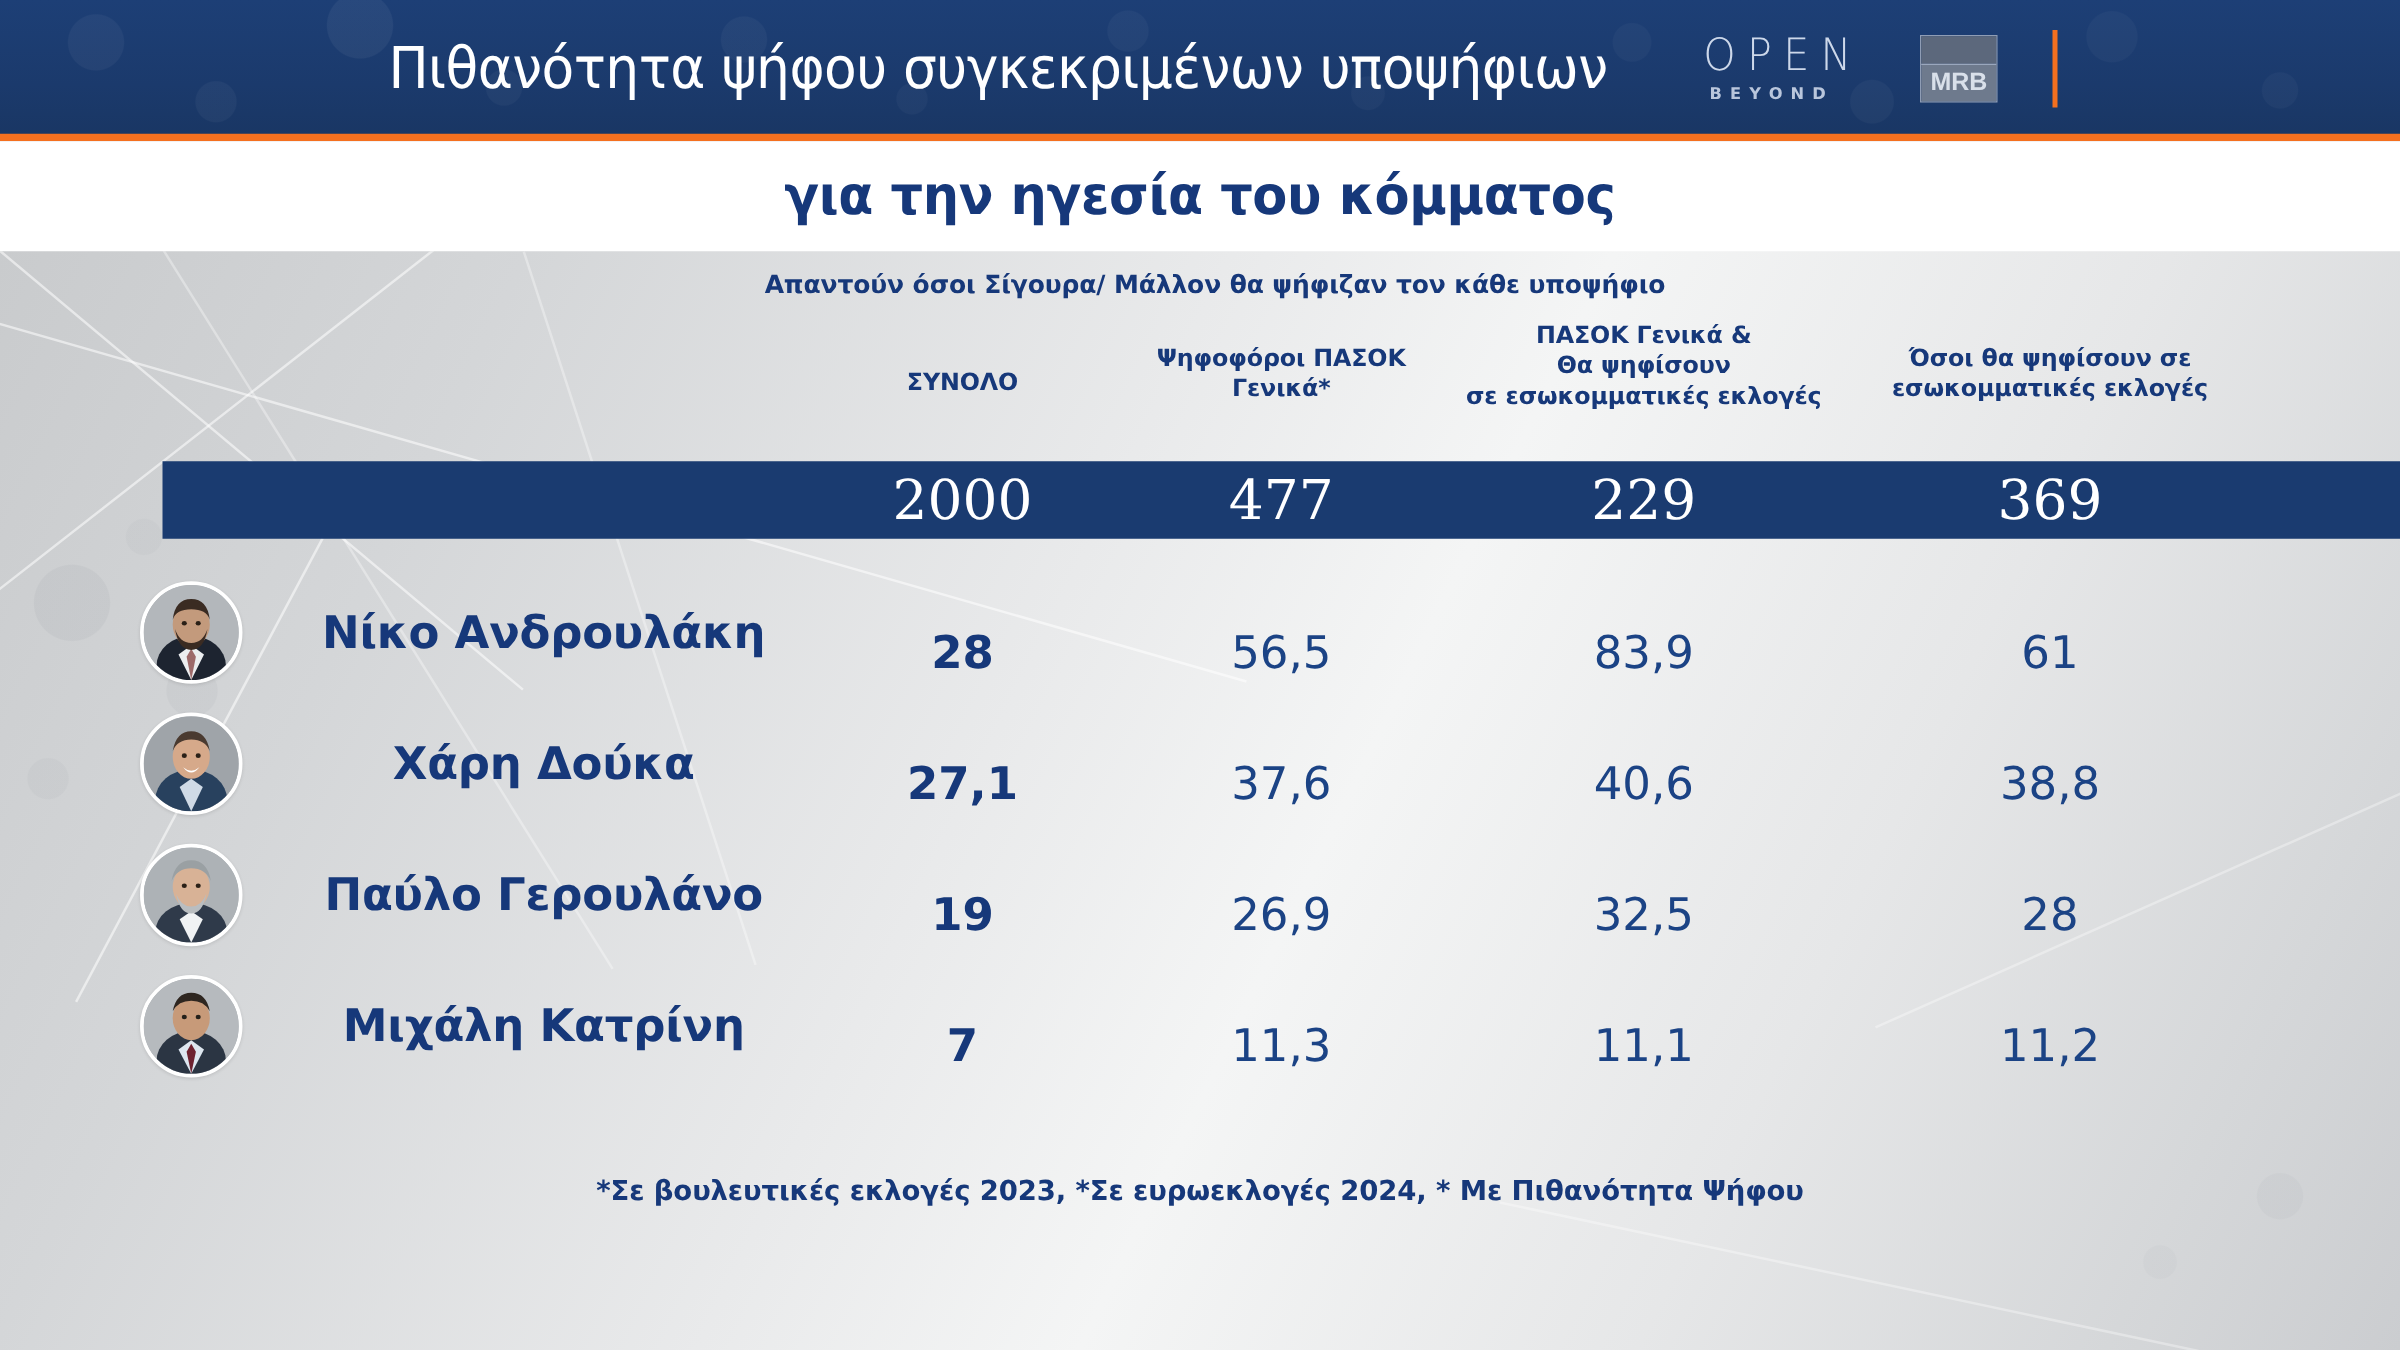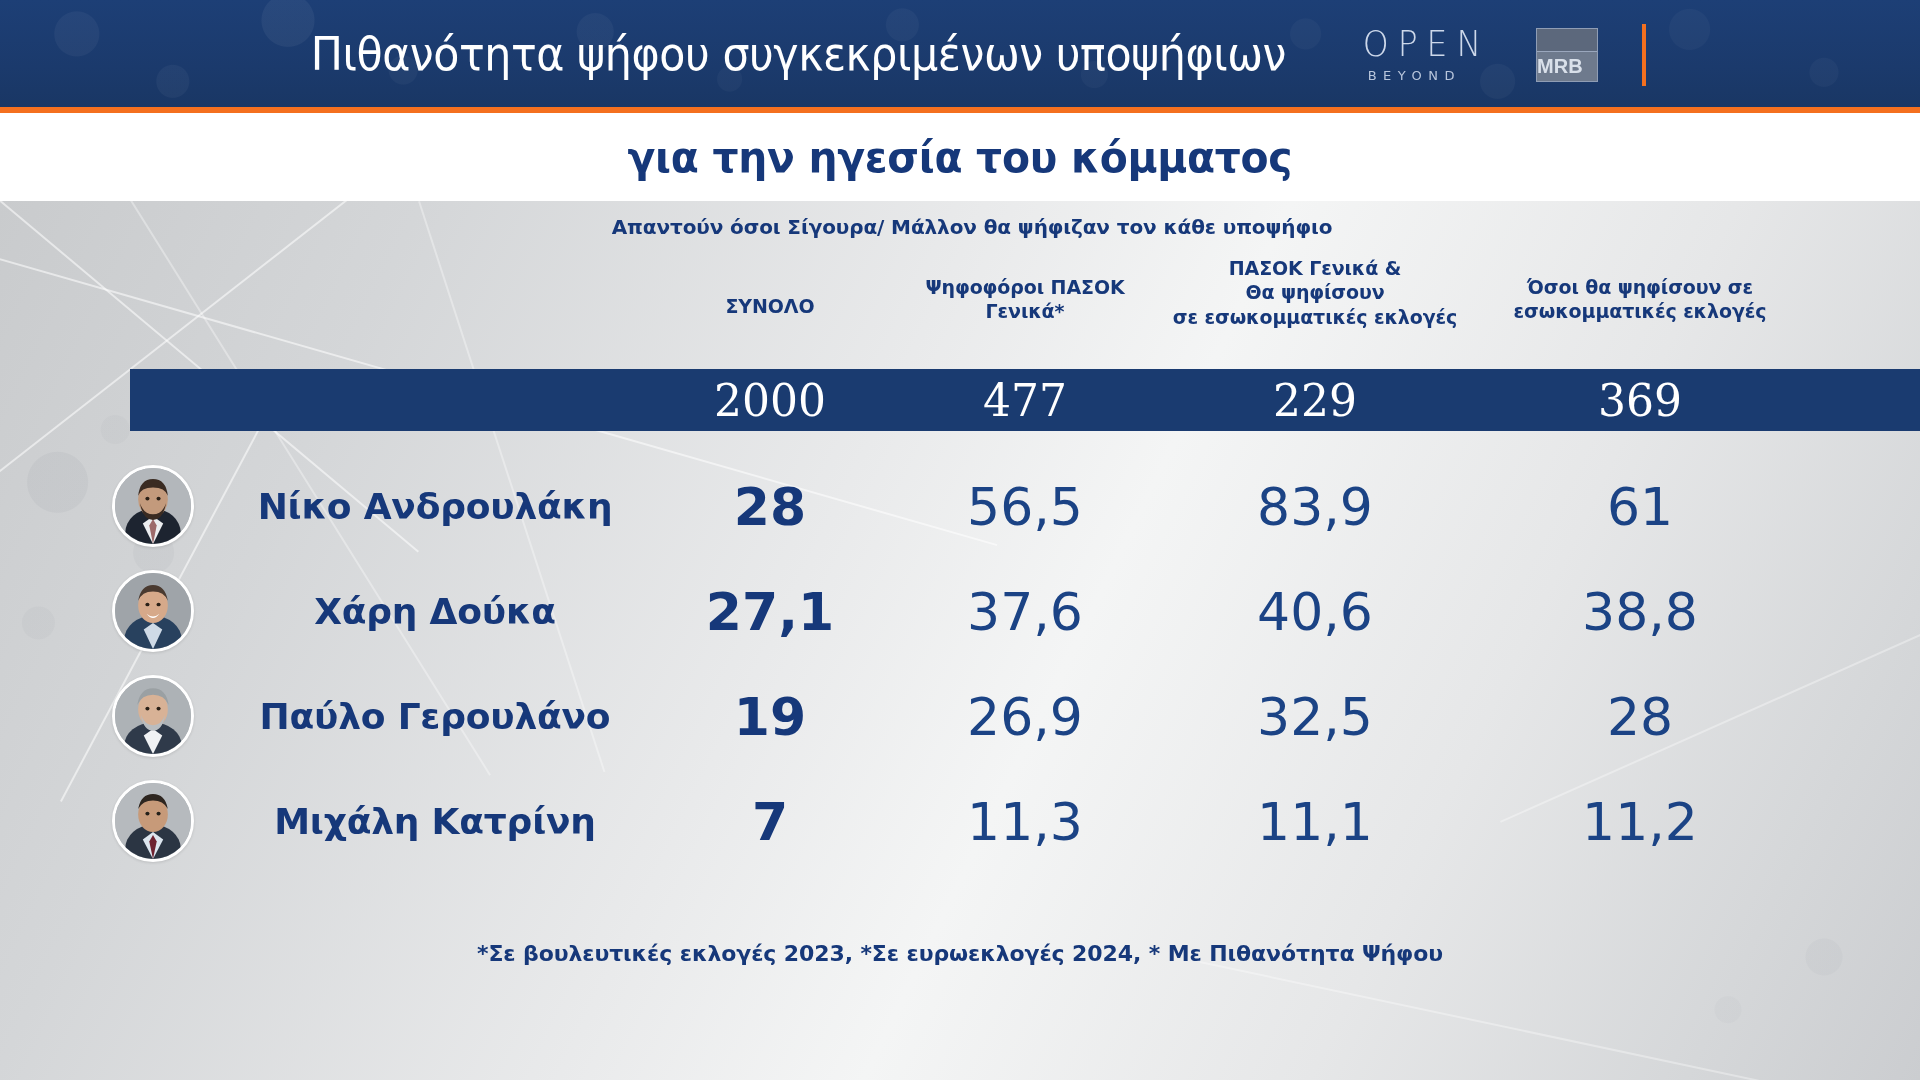--- a/index.html
+++ b/index.html
@@ -47,32 +47,32 @@
     margin-left:14px;
     margin-top:2px;
   }
   .logo-open-row { display:flex; align-items:center; gap:3px; }
   .logo-open-word {
     color:#cdd8ea; font-size:33px; font-weight:300;
     letter-spacing:9px; line-height:1;
     transform:scaleY(1.08);
   }
   .logo-open-sub {
-    color:#b9c6dc; font-size:13px; font-weight:400;
+    color:#b9c6dc; font-size:13px; font-weight:700;
     letter-spacing:6.5px; margin-top:8px; margin-left:5px;
   }
   .logo-mrb {
     display:flex; flex-direction:column; width:62px;
     margin-left:20px; margin-top:2px;
     border:1px solid #8f9db5;
   }
   .mrb-top { height:22px; background:#5c687c; }
   .mrb-bot {
     height:30px; background:#6e7a8d;
-    display:flex; align-items:center; justify-content:flex-start;
+    display:flex; align-items:center; justify-content:center;
     border-top:1px solid #9aa7bd;
   }
   .mrb-bot span {
     color:#d9e0ea; font-size:20px; font-weight:bold;
     letter-spacing:0px; font-family:"Liberation Sans", sans-serif;
   }
   .orange-tick {
     width:4px; height:62px; background:#f4701f; margin-left:18px; margin-top:2px;
   }
   .orange-rule {
@@ -165,23 +165,23 @@
   }
   .avatar svg { display:block; width:100%; height:100%; }
 
   .cand-name {
     position:absolute; left:210px; top:0; width:450px; height:105px;
     display:flex; align-items:center; justify-content:center;
     color:#16387a; font-size:36px; font-weight:bold;
     letter-spacing:-0.2px;
   }
   .cell {
-    position:absolute; top:0; height:105px;
-    display:flex; align-items:center; justify-content:center;
-    color:#1b4385; font-size:52px;
+    position:absolute; top:16px; height:105px;
+    display:flex; align-items:center; justify-content:center;
+    color:#1b4385; font-size:36px;
   }
   .cell.c1 { left:660px;  width:220px; font-weight:bold; color:#16387a; }
   .cell.c2 { left:890px;  width:270px; font-weight:400; }
   .cell.c3 { left:1165px; width:300px; font-weight:400; }
   .cell.c4 { left:1470px; width:340px; font-weight:400; }
 
   .footnote {
     position:absolute; left:0; top:740px; width:1920px;
     text-align:center; color:#16387a;
     font-size:22px; font-weight:bold; letter-spacing:-0.1px;

